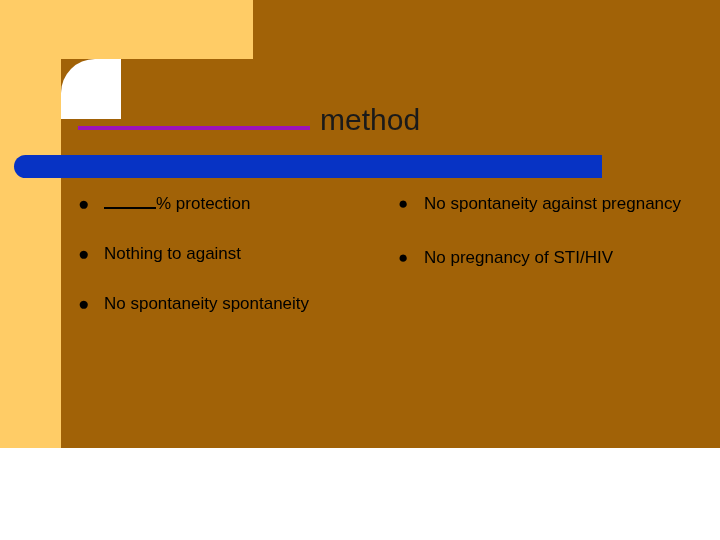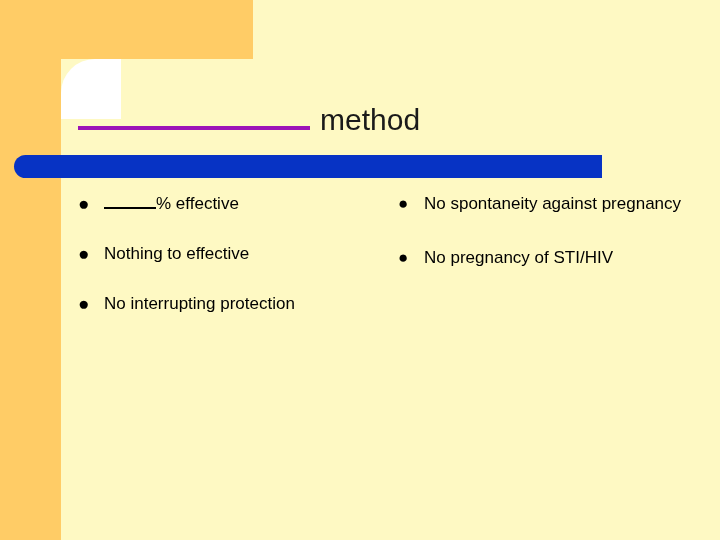--- a/index.html
+++ b/index.html
@@ -9,22 +9,22 @@
   body {
     width: 720px;
     height: 540px;
     background: #ffffff;
     font-family: "Liberation Sans", sans-serif;
     overflow: hidden;
   }
   #slide {
     position: relative;
     width: 720px;
-    height: 540px;
-    background: #fef9c3;
+    height: 448px;
+    background: #a16207;
     overflow: hidden;
   }
 
   
   .deco-orange-left {
     position: absolute;
     left: 0;
     top: 0;
     width: 61px;
     height: 540px;
@@ -162,31 +162,31 @@
   </div>
 
   <div class="blue-bar"></div>
 
   <div class="body-columns">
 
     <div class="column column-left">
 
       <div class="bullet-item">
         <span class="bullet-marker">●</span>
-        <span class="bullet-text"><span class="inline-blank"></span><span>% effective</span></span>
-      </div>
-
-      <div class="bullet-item">
-        <span class="bullet-marker">●</span>
-        <span class="bullet-text">Nothing to effective</span>
-      </div>
-
-      <div class="bullet-item">
-        <span class="bullet-marker">●</span>
-        <span class="bullet-text">No interrupting protection</span>
+        <span class="bullet-text"><span class="inline-blank"></span><span>% protection</span></span>
+      </div>
+
+      <div class="bullet-item">
+        <span class="bullet-marker">●</span>
+        <span class="bullet-text">Nothing to against</span>
+      </div>
+
+      <div class="bullet-item">
+        <span class="bullet-marker">●</span>
+        <span class="bullet-text">No spontaneity spontaneity</span>
       </div>
 
     </div>
 
     <div class="column column-right">
 
       <div class="bullet-item">
         <span class="bullet-marker">●</span>
         <span class="bullet-text">No spontaneity against pregnancy</span>
       </div>

